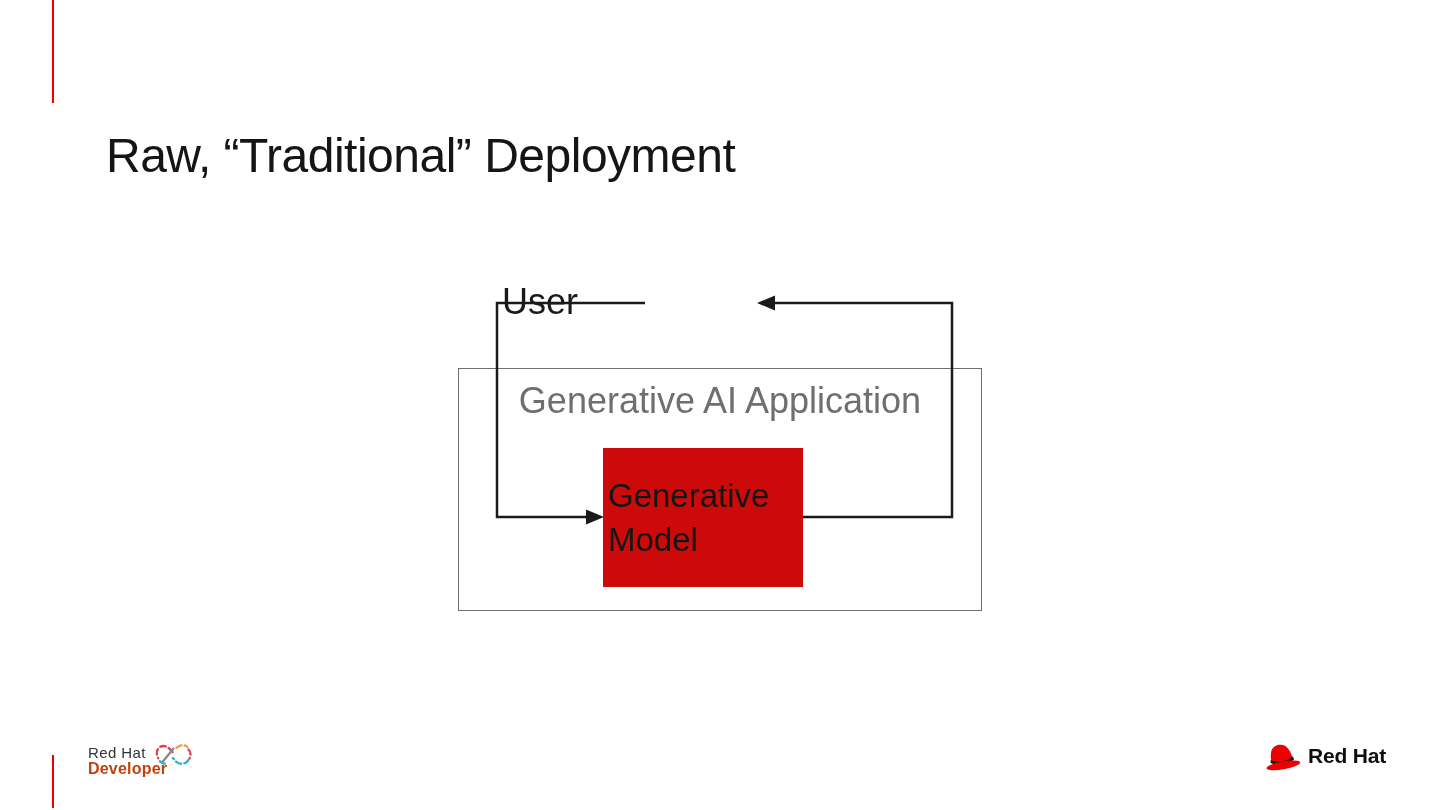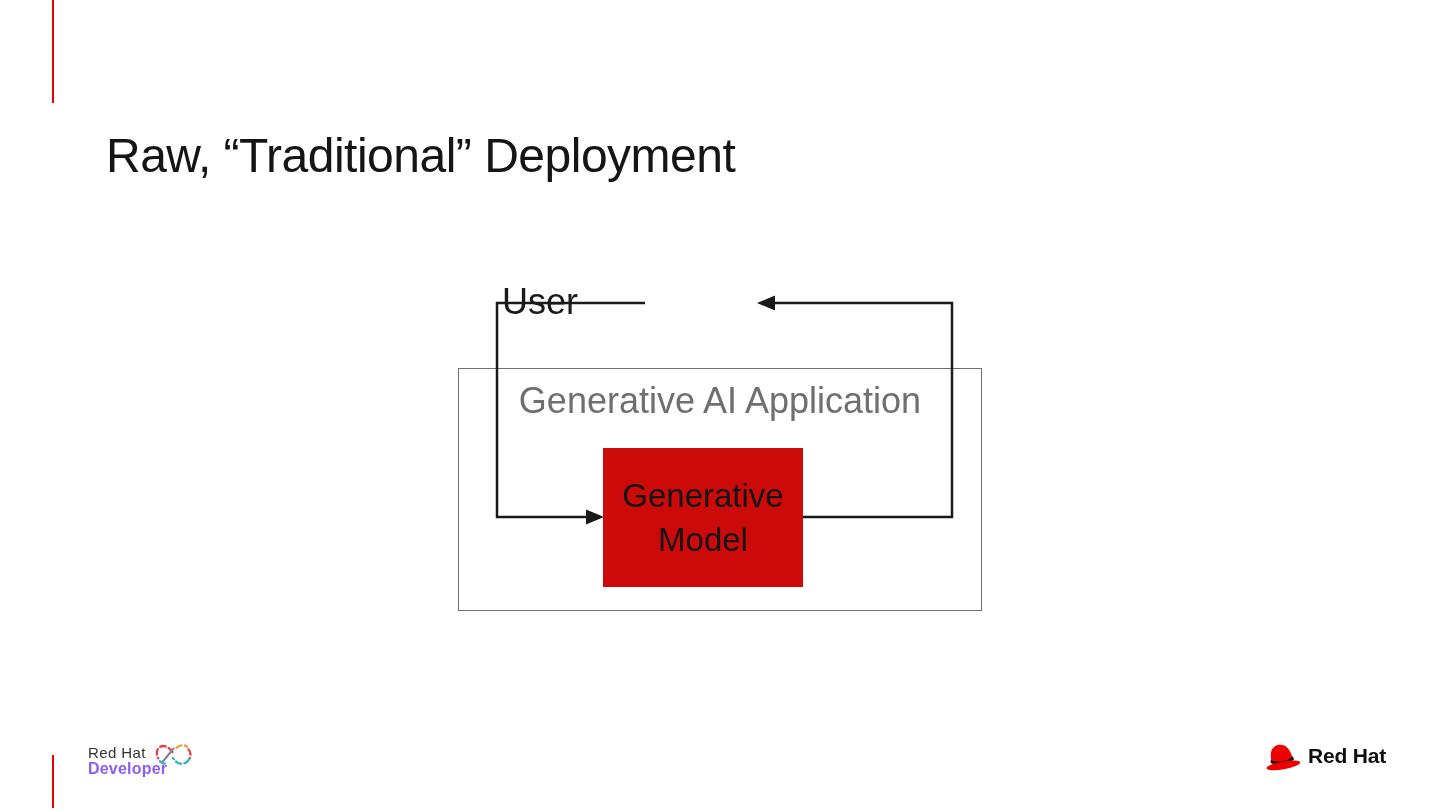--- a/index.html
+++ b/index.html
@@ -31,29 +31,29 @@
   .connectors { position:absolute; left:0; top:0; width:1440px; height:810px; pointer-events:none; }
   .connectors .ln { fill:none; stroke:var(--line-black); stroke-width:2.5; }
   .connectors .ah { fill:var(--line-black); stroke:none; }
   .user-label {
     position:absolute; left:502px; top:281px; width:400px; text-align:left;
     font-size:36px; line-height:42px; color:var(--line-black);
   }
   .model-box {
     position:absolute; left:603px; top:448px; width:200px; height:139px;
     background:var(--model-box-red);
-    display:flex; align-items:center; justify-content:center; text-align:center;
+    display:flex; align-items:center; justify-content:center; 
     font-size:33px; line-height:44px; color:var(--title-black);
   }
   .model-box .model-text { width:190px; }
 
   
   .dev-logo { position:absolute; left:88px; top:745px; }
   .dev-brand   { font-size:15px; line-height:16px; letter-spacing:0.4px; color:#2f3338; }
-  .dev-product { font-size:16px; line-height:16px; font-weight:700; letter-spacing:0.2px; color:#8b5cf6; }
+  .dev-product { font-size:16px; line-height:16px; font-weight:700; letter-spacing:0.2px; color:#c2410c; }
   .infinity { position:absolute; left:150px; top:738px; width:47px; height:33px; }
   .infinity path { fill:none; stroke-linecap:round; }
   .infinity .arc-red    { stroke:var(--logo-red);    stroke-width:2.4; stroke-dasharray:5.5 3.4; }
   .infinity .arc-orange { stroke:var(--logo-orange); stroke-width:2.4; stroke-dasharray:5.5 3.4; }
   .infinity .arc-teal   { stroke:var(--logo-teal);   stroke-width:2.4; stroke-dasharray:5.5 3.4; }
   .infinity .slash      { stroke:var(--logo-slash);  stroke-width:2.2; }
 
   
   .rh-logo { position:absolute; left:1264px; top:740px; display:flex; align-items:center; gap:7px; }
   .fedora { width:37px; height:32px; }

